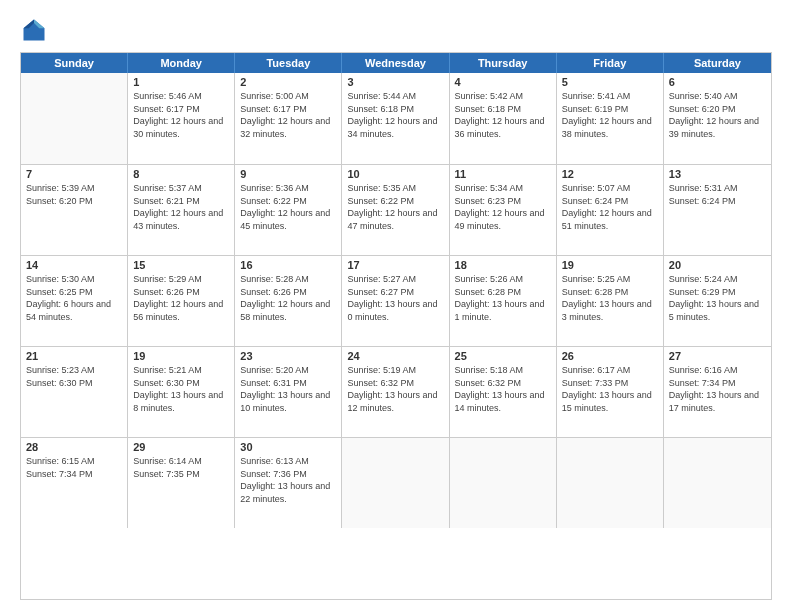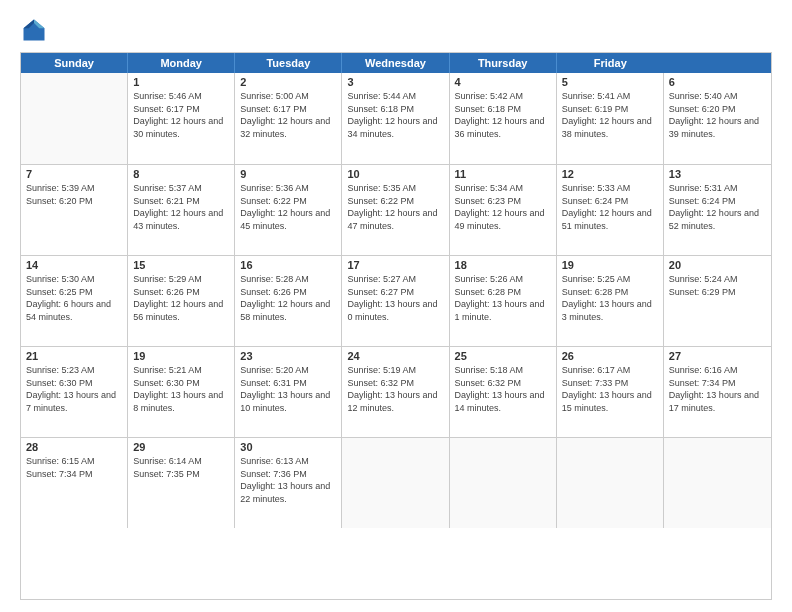--- a/index.html
+++ b/index.html
@@ -132,20 +132,21 @@
   </div>
 
   <div class="calendar">
     <div class="cal-header">
     <div class="cal-header-cell">Sunday</div>
         <div class="cal-header-cell">Monday</div>
         <div class="cal-header-cell">Tuesday</div>
         <div class="cal-header-cell">Wednesday</div>
         <div class="cal-header-cell">Thursday</div>
         <div class="cal-header-cell">Friday</div>
+        <div class="cal-header-cell">Saturday</div>
       </div>
     <div class="cal-body">
     <div class="cal-row">
           <div class="cal-cell empty"></div>
           <div class="cal-cell">
             <div class="day-num">1</div>
             <div class="cell-line">Sunrise: 5:46 AM</div>
             <div class="cell-line">Sunset: 6:17 PM</div>
             <div class="cell-line">Daylight: 12 hours and 30 minutes.</div>
           </div>
@@ -205,29 +206,28 @@
             <div class="cell-line">Daylight: 12 hours and 47 minutes.</div>
           </div>
           <div class="cal-cell">
             <div class="day-num">11</div>
             <div class="cell-line">Sunrise: 5:34 AM</div>
             <div class="cell-line">Sunset: 6:23 PM</div>
             <div class="cell-line">Daylight: 12 hours and 49 minutes.</div>
           </div>
           <div class="cal-cell">
             <div class="day-num">12</div>
-            <div class="cell-line">Sunrise: 5:33 AM</div>
+            <div class="cell-line">Sunrise: 5:07 AM</div>
             <div class="cell-line">Sunset: 6:24 PM</div>
             <div class="cell-line">Daylight: 12 hours and 51 minutes.</div>
           </div>
           <div class="cal-cell">
             <div class="day-num">13</div>
             <div class="cell-line">Sunrise: 5:31 AM</div>
             <div class="cell-line">Sunset: 6:24 PM</div>
-            <div class="cell-line">Daylight: 12 hours and 52 minutes.</div>
           </div>
         </div>
         <div class="cal-row">
           <div class="cal-cell">
             <div class="day-num">14</div>
             <div class="cell-line">Sunrise: 5:30 AM</div>
             <div class="cell-line">Sunset: 6:25 PM</div>
             <div class="cell-line">Daylight: 6 hours and 54 minutes.</div>
           </div>
           <div class="cal-cell">
@@ -257,28 +257,28 @@
           <div class="cal-cell">
             <div class="day-num">19</div>
             <div class="cell-line">Sunrise: 5:25 AM</div>
             <div class="cell-line">Sunset: 6:28 PM</div>
             <div class="cell-line">Daylight: 13 hours and 3 minutes.</div>
           </div>
           <div class="cal-cell">
             <div class="day-num">20</div>
             <div class="cell-line">Sunrise: 5:24 AM</div>
             <div class="cell-line">Sunset: 6:29 PM</div>
+            <div class="cell-line">Daylight: 13 hours and 5 minutes.</div>
           </div>
         </div>
         <div class="cal-row">
           <div class="cal-cell">
             <div class="day-num">21</div>
             <div class="cell-line">Sunrise: 5:23 AM</div>
             <div class="cell-line">Sunset: 6:30 PM</div>
-            <div class="cell-line">Daylight: 13 hours and 7 minutes.</div>
           </div>
           <div class="cal-cell">
             <div class="day-num">19</div>
             <div class="cell-line">Sunrise: 5:21 AM</div>
             <div class="cell-line">Sunset: 6:30 PM</div>
             <div class="cell-line">Daylight: 13 hours and 8 minutes.</div>
           </div>
           <div class="cal-cell">
             <div class="day-num">23</div>
             <div class="cell-line">Sunrise: 5:20 AM</div>

